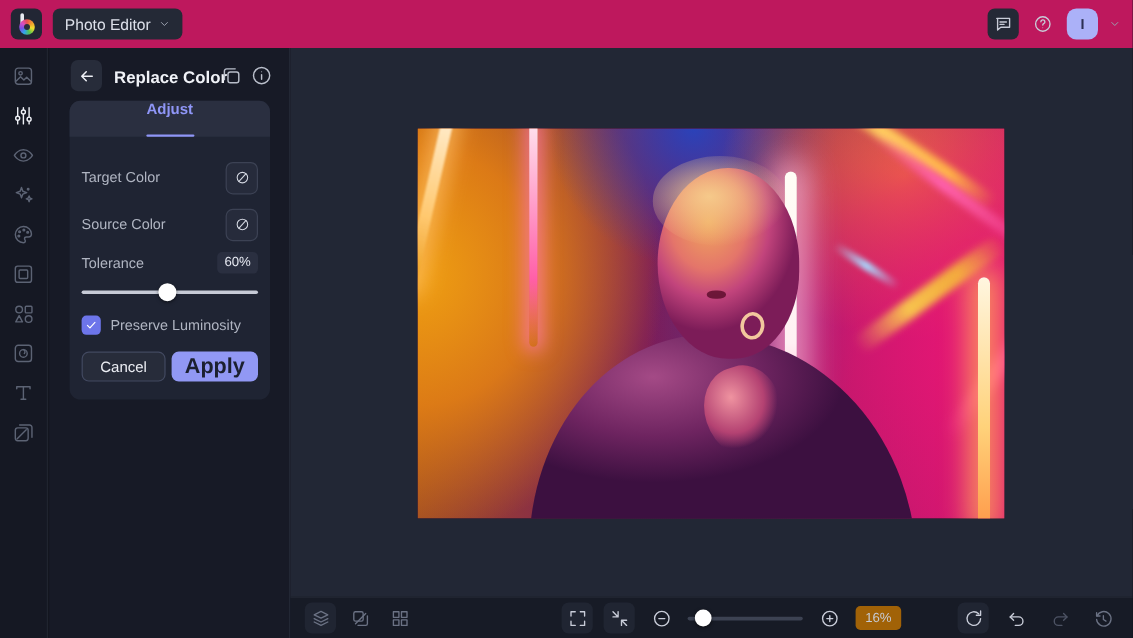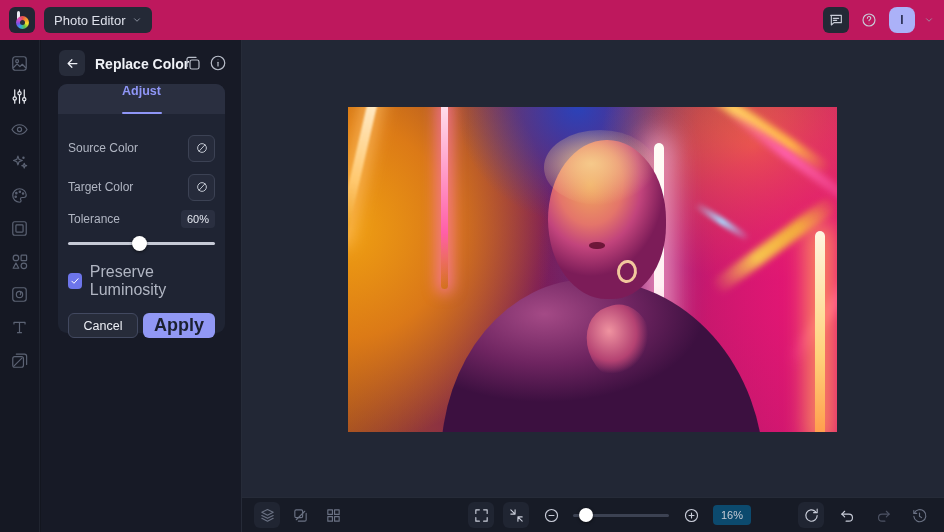--- a/index.html
+++ b/index.html
@@ -65,21 +65,21 @@
   .val-box { min-width:34px; height:18px; padding:0 5px; background:#2a2f40; border-radius:4px;
     font-size:11px; color:#e6e9f1; display:flex; align-items:center; justify-content:center; }
   .slider { position:relative; height:15px; margin-top:8px; cursor:pointer; }
   .slider .track { position:absolute; left:0; right:0; top:6px; height:3px; border-radius:2px; background:#c6cad6; }
   .slider .thumb { position:absolute; top:0; width:15px; height:15px; border-radius:50%; background:#ffffff;
     box-shadow:0 1px 3px rgba(0,0,0,.55); }
   .tol-thumb { left:calc(48% - 7px); }
   .check-row { display:flex; align-items:center; margin-top:12px; cursor:pointer; }
   .checkbox { width:16px; height:16px; border-radius:4px; background:#6d75ea; display:flex; align-items:center; justify-content:center; }
   .checkbox svg { width:10px; height:10px; stroke:#fff; fill:none; stroke-width:2.4; stroke-linecap:round; stroke-linejoin:round; }
-  .check-label { font-size:16px; color:#b0b5c2; margin-left:8px; }
+  .check-label { font-size:12px; color:#b0b5c2; margin-left:8px; }
   .action-row { display:flex; justify-content:space-between; margin-top:14px; }
   .btn-cancel { width:70px; height:25px; background:#272c3a; border:1px solid #424960; border-radius:6px;
     color:#eceef4; font-size:12.5px; cursor:pointer; }
   .btn-apply { width:72px; height:25px; background:#9198f4; border:none; border-radius:6px;
     color:#1b2030; font-size:18px; font-weight:bold; cursor:pointer; }
 
   
   .canvas { position:absolute; left:242px; top:40px; width:702px; height:457px; background:#222735; z-index:10; }
 
   
@@ -137,21 +137,21 @@
   .bb-btn.flat { background:transparent; }
   .bb-btn.raised { background:#20253200; background:#202532; }
   .bb-btn svg { width:17px; height:17px; fill:none; stroke-width:1.6; stroke-linecap:round; stroke-linejoin:round; }
   .ic-dim svg { stroke:#6b7284; }
   .ic-mid svg { stroke:#c9cdd9; }
   .ic-disabled svg { stroke:#4d5364; }
   .zoom-slider { position:relative; width:96px; height:14px; cursor:pointer; }
   .zoom-slider .track { position:absolute; left:0; right:0; top:6px; height:3px; border-radius:2px; background:#3c4252; }
   .zoom-slider .thumb { position:absolute; top:0; width:14px; height:14px; border-radius:50%; background:#fff;
     box-shadow:0 1px 3px rgba(0,0,0,.55); left:6%; }
-  .zoom-box { min-width:38px; height:20px; padding:0 5px; background:#0c4a6e; border-radius:4px;
+  .zoom-box { min-width:38px; height:20px; padding:0 5px; background:#a16207; border-radius:4px;
     display:flex; align-items:center; justify-content:center; font-size:11px; color:#c6cad4; cursor:pointer; }
 </style>
 </head>
 <body>
 
 <div class="stage">
 
   <div class="topbar">
     <div class="logo">
       <div class="stem"></div>
@@ -282,31 +282,31 @@
 
     <div class="card">
       <div class="tabs">
         <div class="tab active">
           <span>Adjust</span>
         </div>
       </div>
       <div class="card-body">
 
         <div class="field-row">
-          <span class="field-label">Source Color</span>
+          <span class="field-label">Target Color</span>
           <div class="swatch-btn">
             <svg viewBox="0 0 24 24">
               <circle cx="12" cy="12" r="7.5"></circle>
                 <path d="M6.5 18L17.5 6"></path>
             </svg>
           </div>
         </div>
 
         <div class="field-row">
-          <span class="field-label">Target Color</span>
+          <span class="field-label">Source Color</span>
           <div class="swatch-btn">
             <svg viewBox="0 0 24 24">
               <circle cx="12" cy="12" r="7.5"></circle>
                 <path d="M6.5 18L17.5 6"></path>
             </svg>
           </div>
         </div>
 
         <div class="tol-row">
           <span class="field-label">Tolerance</span>

